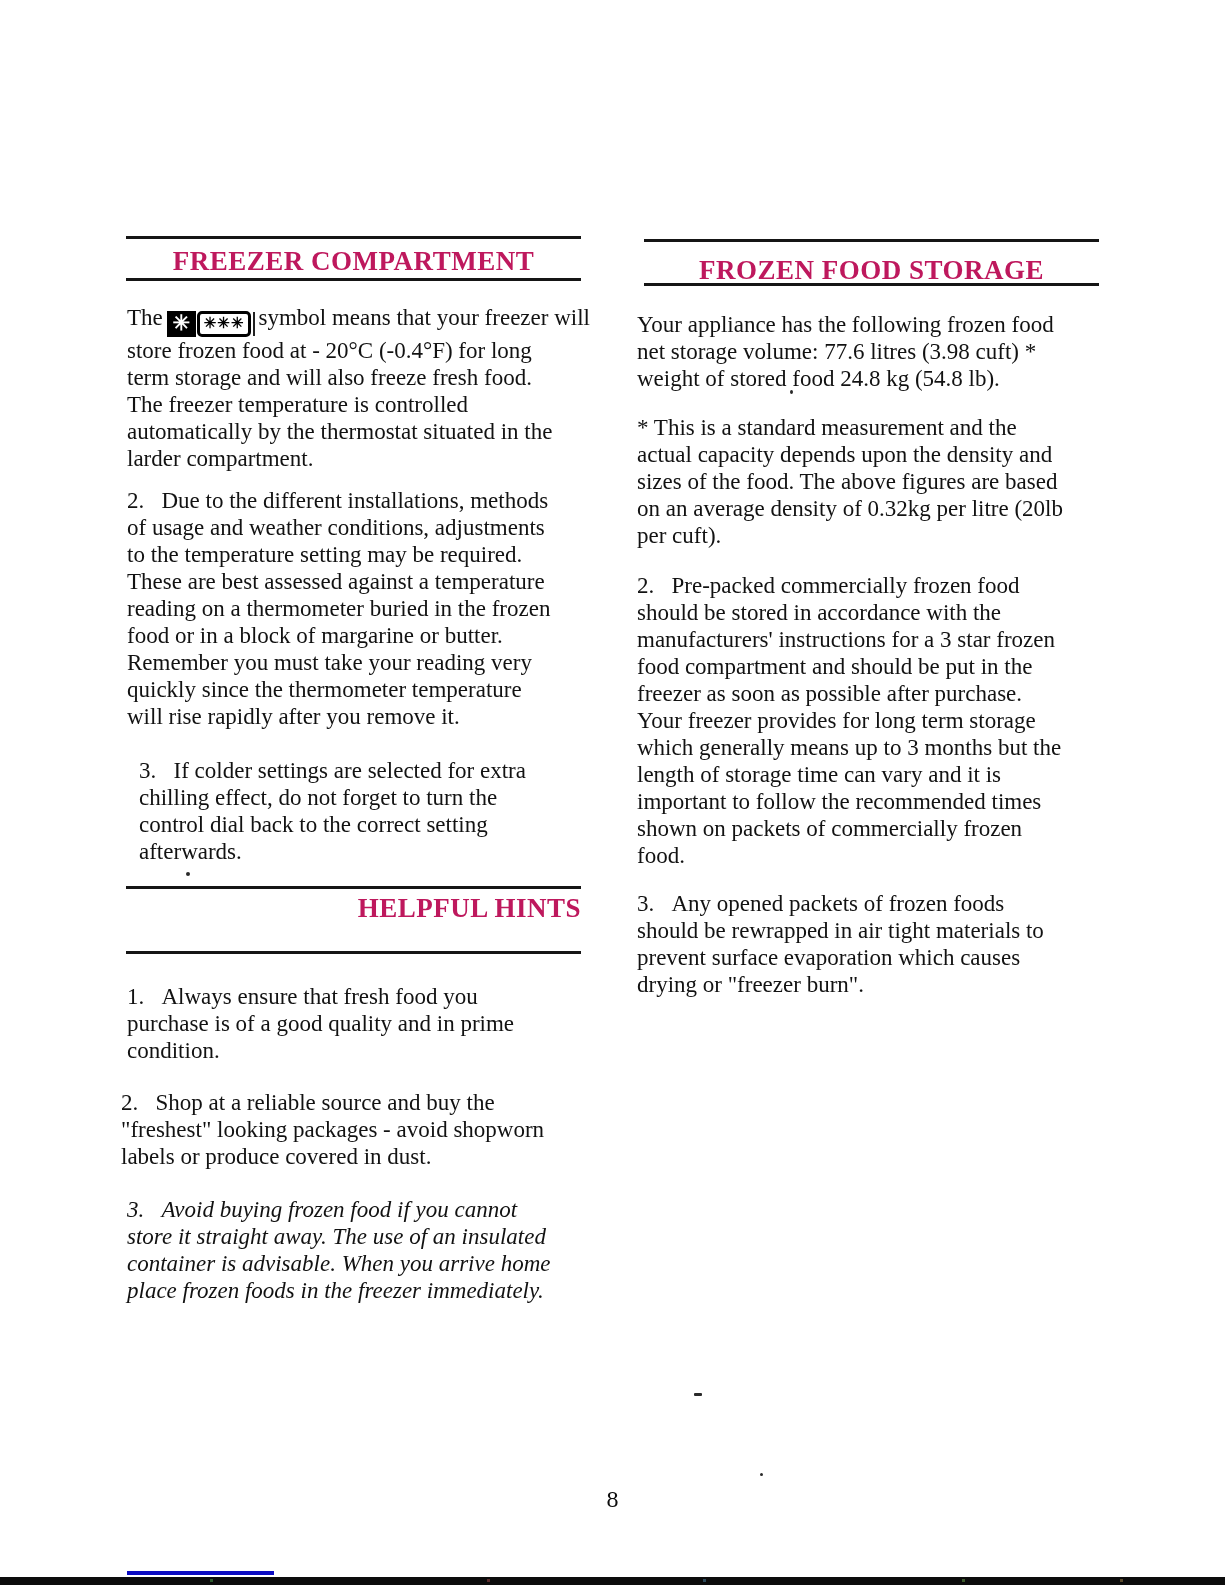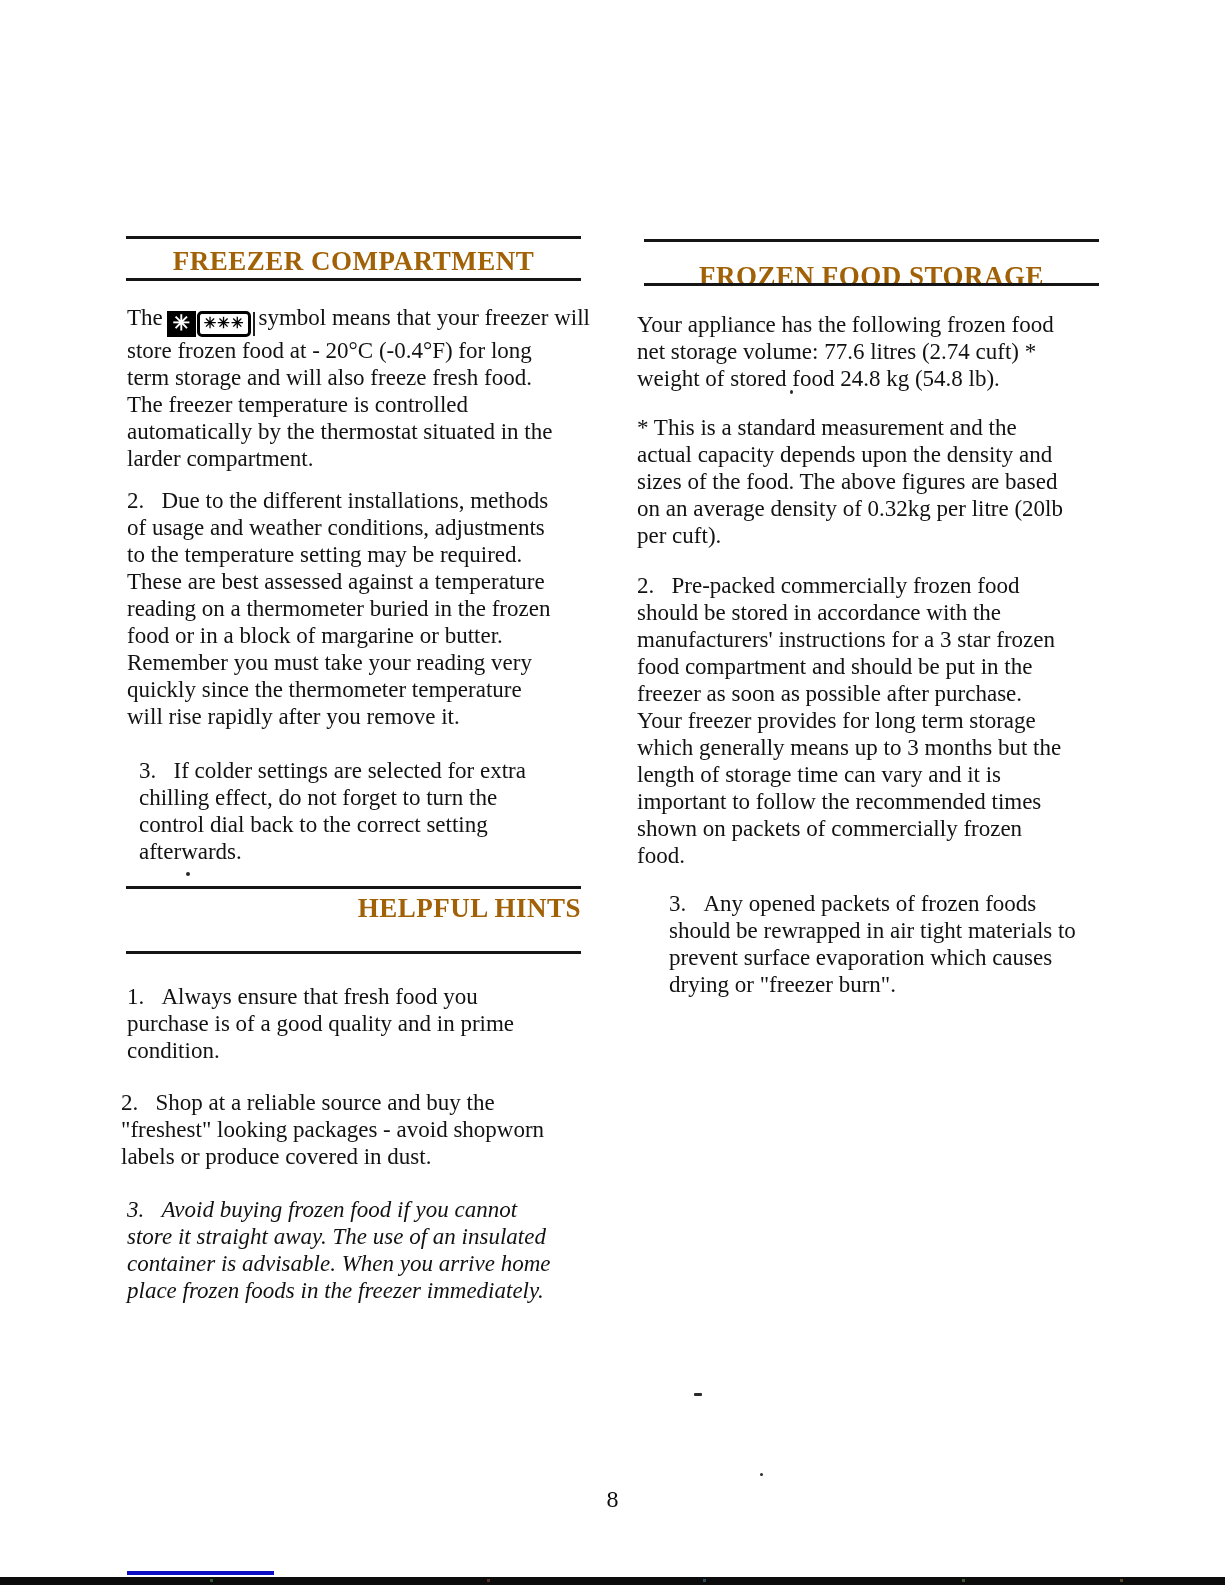--- a/index.html
+++ b/index.html
@@ -17,21 +17,21 @@
     height: 3px;
     background: #151515;
   }
   .sec-title {
     position: absolute;
     font-weight: bold;
     font-size: 27px;
     line-height: 30px;
     text-align: center;
     letter-spacing: 0.5px;
-    color: #a16207;
+    color: #be185d;
   }
   .para {
     position: absolute;
     font-size: 23px;
     line-height: 27px;
     white-space: pre-line;
     color: #121212;
     width: 472px;
   }
   
@@ -140,46 +140,46 @@
 
     <div class="para" style="left:127px; top:1196px;font-style:italic;">3.&nbsp;&nbsp;&nbsp;Avoid buying frozen food if you cannot
 store it straight away. The use of an insulated
 container is advisable. When you arrive home
 place frozen foods in the freezer immediately.</div>
   </div>
 
   <div>
 
     <div class="rule" style="left:644px; top:239px; width:455px;"></div>
-    <div class="sec-title" style="left:644px; top:261px; width:455px;">FROZEN FOOD STORAGE</div>
+    <div class="sec-title" style="left:644px; top:255px; width:455px;">FROZEN FOOD STORAGE</div>
     <div class="rule" style="left:644px; top:283px; width:455px;"></div>
 
     <div class="para" style="left:637px; top:311px;">Your appliance has the following frozen food
-net storage volume: 77.6 litres (2.74 cuft) *
+net storage volume: 77.6 litres (3.98 cuft) *
 weight of stored food 24.8 kg (54.8 lb).</div>
 
     <div class="para" style="left:637px; top:414px;">* This is a standard measurement and the
 actual capacity depends upon the density and
 sizes of the food. The above figures are based
 on an average density of 0.32kg per litre (20lb
 per cuft).</div>
 
     <div class="para" style="left:637px; top:572px;">2.&nbsp;&nbsp;&nbsp;Pre-packed commercially frozen food
 should be stored in accordance with the
 manufacturers' instructions for a 3 star frozen
 food compartment and should be put in the
 freezer as soon as possible after purchase.
 Your freezer provides for long term storage
 which generally means up to 3 months but the
 length of storage time can vary and it is
 important to follow the recommended times
 shown on packets of commercially frozen
 food.</div>
 
-    <div class="para" style="left:637px; top:890px;margin-left:32px;">3.&nbsp;&nbsp;&nbsp;Any opened packets of frozen foods
+    <div class="para" style="left:637px; top:890px;">3.&nbsp;&nbsp;&nbsp;Any opened packets of frozen foods
 should be rewrapped in air tight materials to
 prevent surface evaporation which causes
 drying or "freezer burn".</div>
   </div>
 
   <div class="page-number">8</div>
 
   <div class="footer-line"></div>
 
   <div class="scan-strip">

